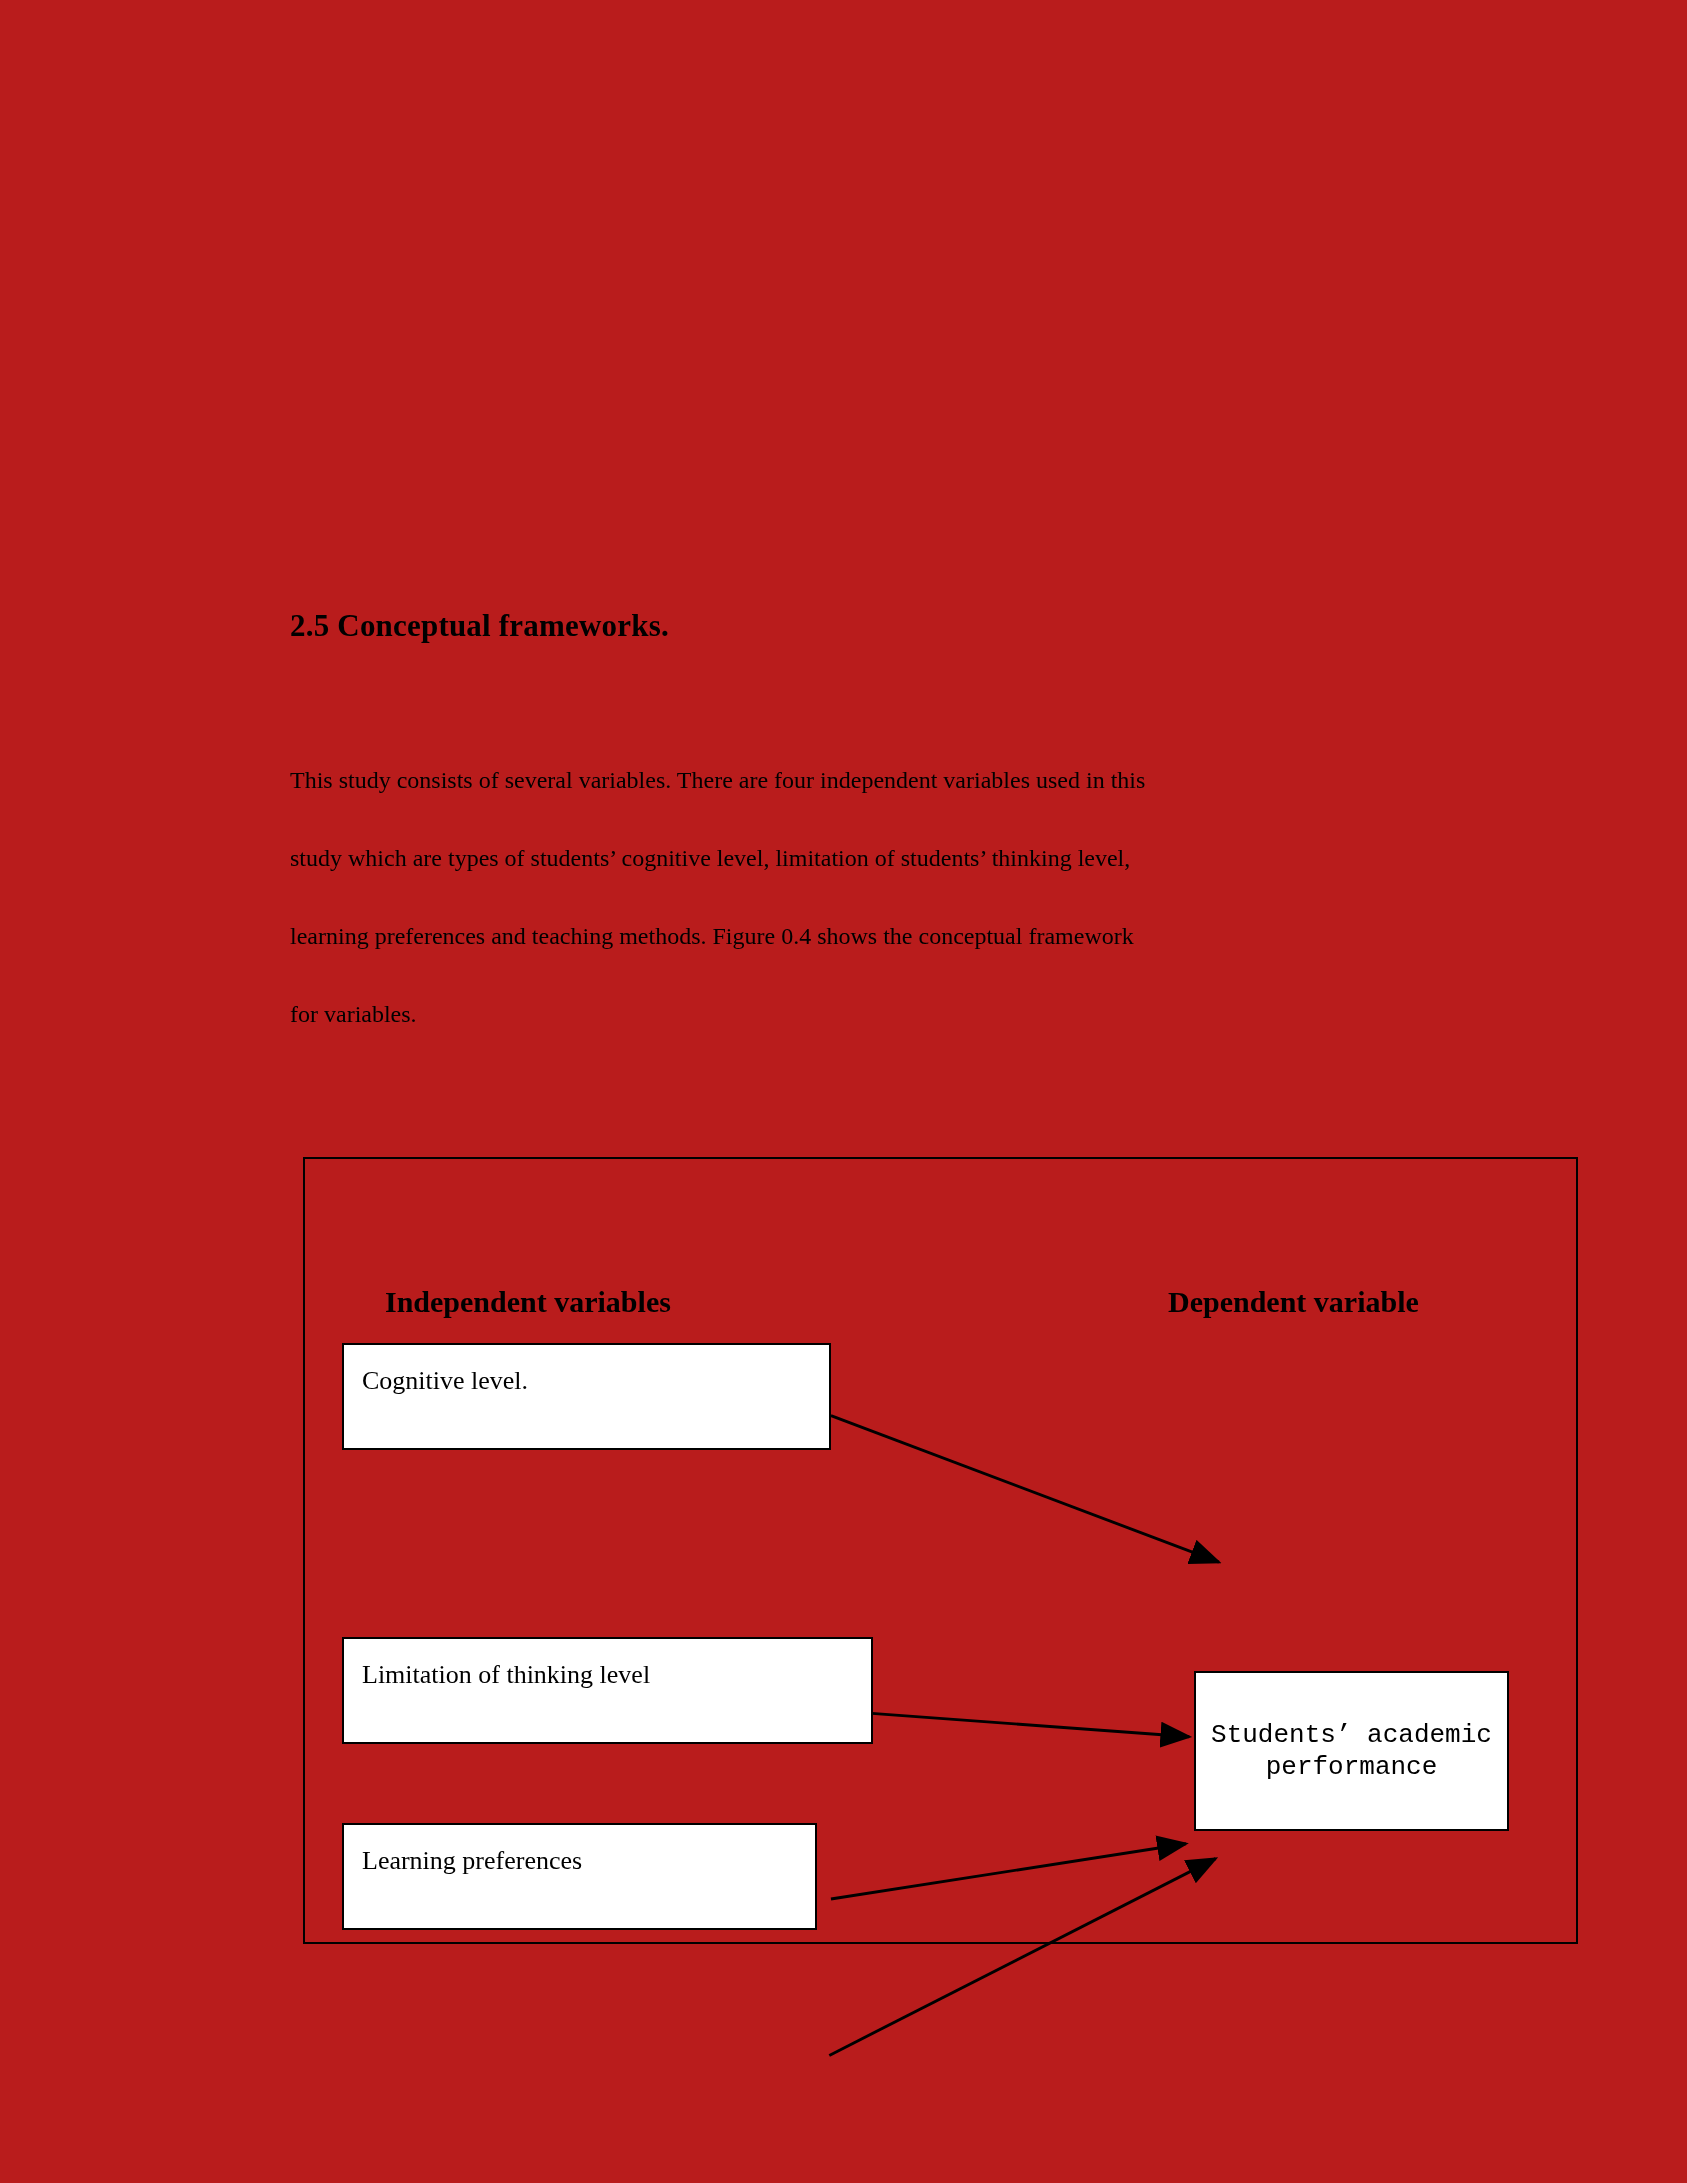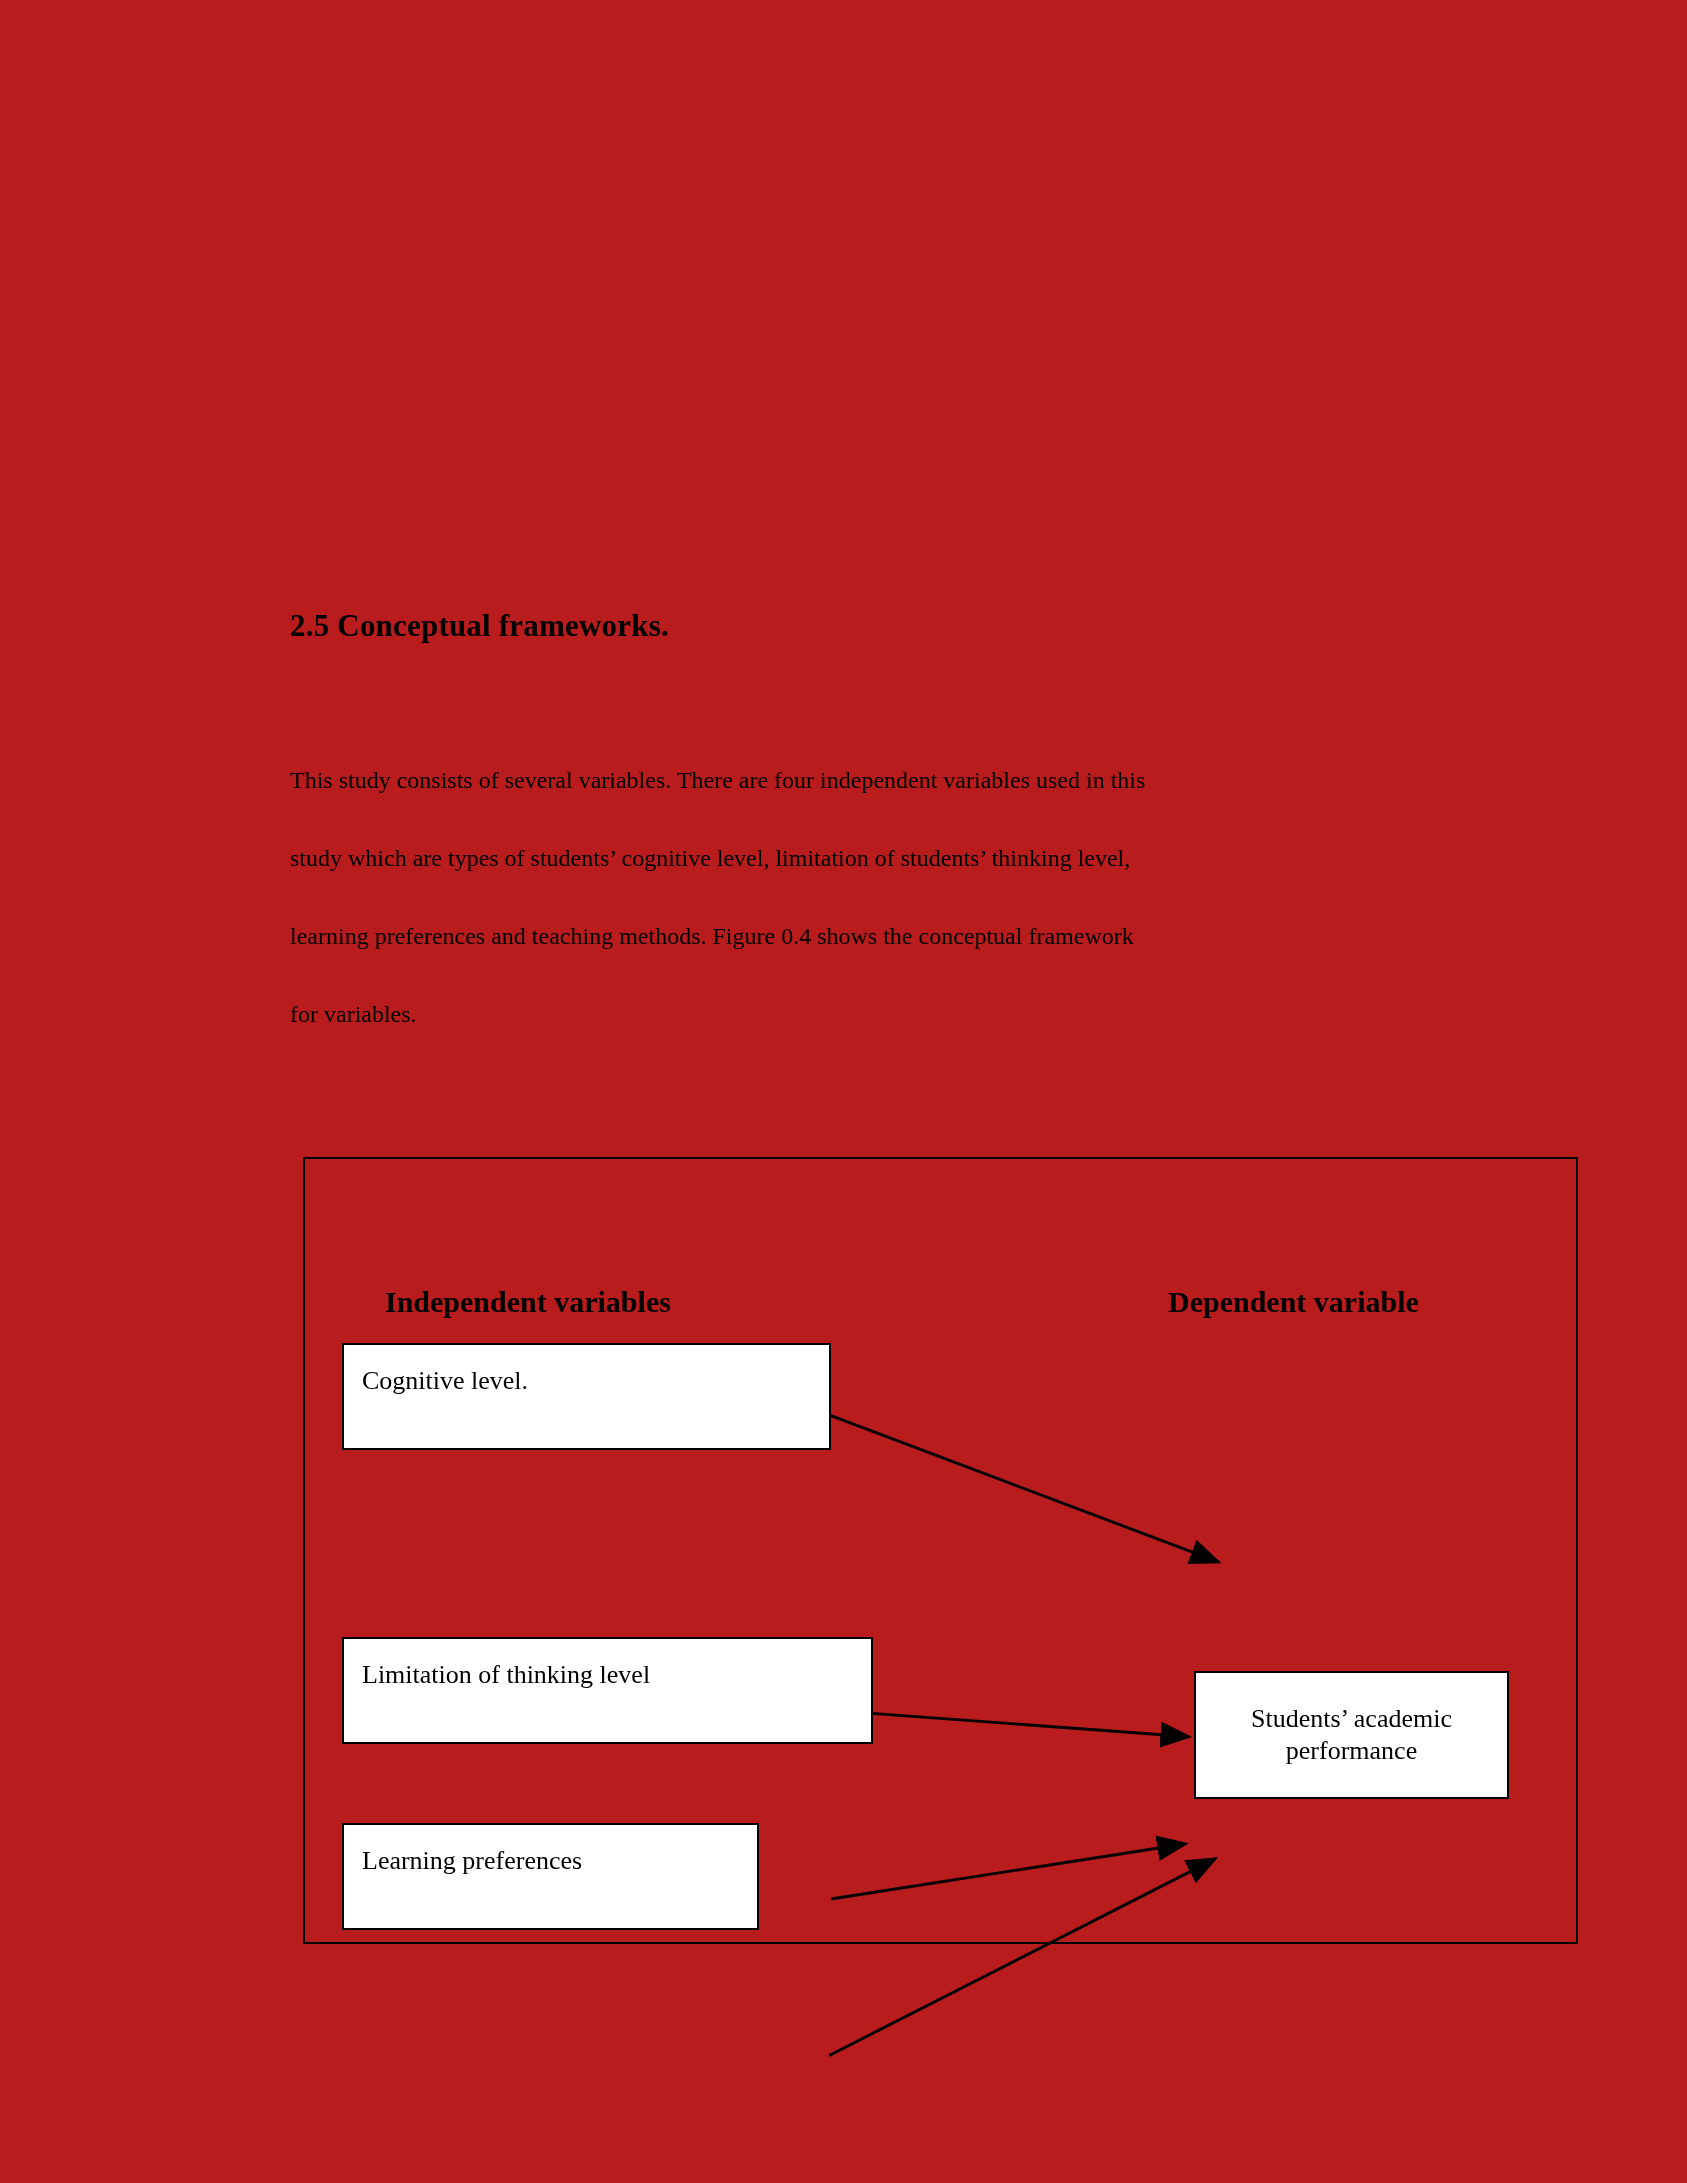--- a/index.html
+++ b/index.html
@@ -94,23 +94,23 @@
     position: static;
     white-space: normal;
     width: 100%;
     padding: 0 8.2px;
     box-sizing: border-box;
   }
 
   
   #box-cognitive   { left: 39px;  top: 186px; width: 489px; height: 107px; }
   #box-limitation  { left: 39px;  top: 480px; width: 531px; height: 107px; }
-  #box-learning    { left: 39px;  top: 666px; width: 417px; height: 107px; }
+  #box-learning    { left: 39px;  top: 666px; width: 475px; height: 107px; }
   
-  #box-dependent   { left: 891px; top: 514px; width: 315px; height: 128px; }
+  #box-dependent   { left: 891px; top: 514px; width: 315px; height: 160px; font-family: Liberation Mono, monospace; }
 
   svg.connectors {
     position: absolute;
     left: 0;
     top: 0;
     width: 1275px;
     height: 947px;
     overflow: visible;
     pointer-events: none;
   }

